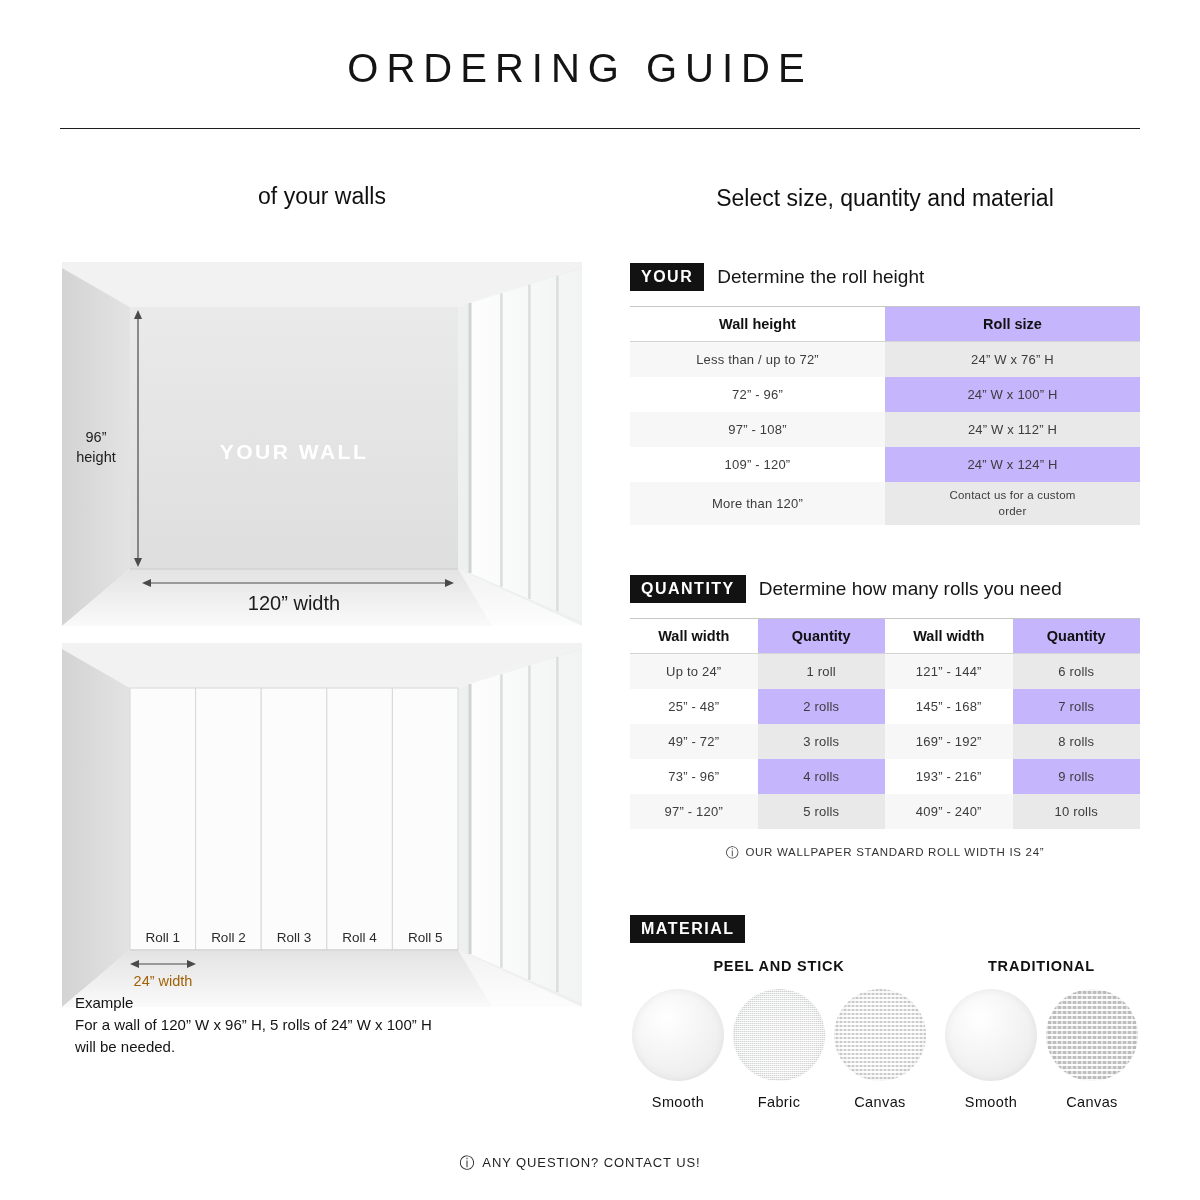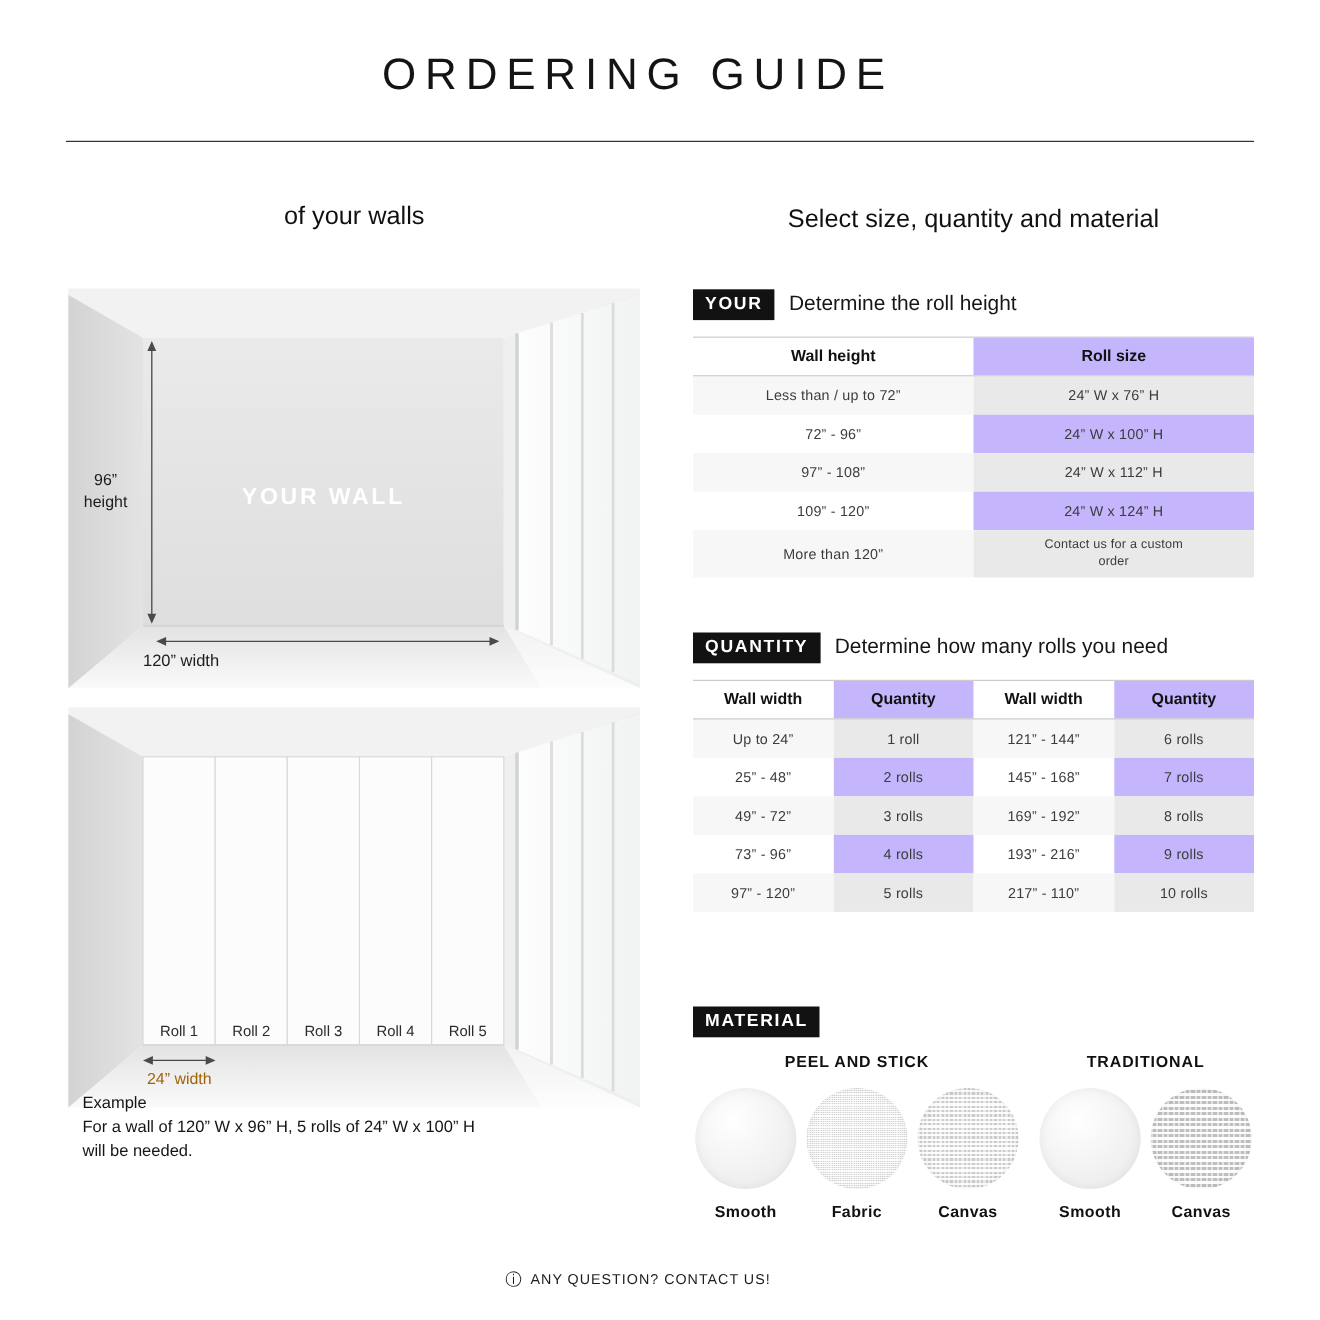--- a/index.html
+++ b/index.html
@@ -14,21 +14,21 @@
   .left-heading{position:absolute;top:181px;left:62px;width:520px;text-align:center;
                 font-size:23px;line-height:1.32;font-weight:500;color:#101010;}
   .room{position:absolute;left:62px;width:520px;height:364px;}
   .room1{top:262px;}
   .room2{top:643px;}
   .room svg{position:absolute;left:0;top:0;}
   .ov{position:absolute;}
   .your-wall{left:68px;width:328px;top:178px;text-align:center;color:#ffffff;
              font-weight:700;font-size:21px;letter-spacing:2.5px;}
   .h-label{left:0;width:68px;top:166px;text-align:center;font-size:14.5px;line-height:1.35;color:#1c1c1c;}
-  .w-label{left:68px;width:328px;top:330px;font-size:15px;color:#1c1c1c;}
+  .w-label{left:68px;width:328px;top:330px;text-align:center;font-size:20px;color:#1c1c1c;}
   .roll-labels{position:absolute;left:68px;top:287px;width:328px;display:flex;}
   .roll-labels span{flex:1;text-align:center;font-size:13.5px;color:#2b2b2b;}
   .w24-label{left:36px;width:130px;top:330px;text-align:center;font-size:14.5px;color:#a16207;}
   .example{position:absolute;left:75px;top:992px;font-size:15px;line-height:1.45;color:#141414;}
 
   
   .right-heading{position:absolute;top:185px;left:630px;width:510px;text-align:center;
                  font-size:23px;font-weight:500;color:#101010;}
   .section{position:absolute;left:630px;width:510px;}
   .sec-size{top:263px;}
@@ -53,21 +53,21 @@
   .note-line{margin-top:15px;text-align:center;font-size:11.5px;letter-spacing:.7px;color:#333;}
   .note-line .ico{font-size:13px;margin-right:6px;vertical-align:-1px;}
 
   .mat-groups{display:flex;justify-content:space-between;margin-top:8px;}
   .mat-group{text-align:center;}
   .mat-title{font-size:14.5px;font-weight:700;letter-spacing:.8px;margin-bottom:15px;color:#111;}
   .swatches{display:flex;gap:5px;justify-content:center;}
   .swatches figure{margin:0;width:96px;text-align:center;}
   .circle{width:92px;height:92px;border-radius:50%;margin:0 auto;
           box-shadow:inset 0 0 10px rgba(0,0,0,.06);}
-  .swatches figcaption{margin-top:13px;font-size:14.5px;font-weight:700;letter-spacing:.4px;color:#111;}
+  .swatches figcaption{margin-top:13px;font-size:14.5px;font-weight:400;letter-spacing:.4px;color:#111;}
   .tex-smooth{background:radial-gradient(circle at 38% 32%, #ffffff, #f2f2f2 55%, #e8e8e8);}
   .tex-fabric{background-color:#eef0ef;
     background-image:repeating-linear-gradient(0deg, rgba(255,255,255,.85) 0 1px, rgba(120,120,120,.12) 1px 2px),
                      repeating-linear-gradient(90deg, rgba(255,255,255,.85) 0 1px, rgba(120,120,120,.12) 1px 2px);}
   .tex-canvas{background-color:#ecedec;
     background-image:repeating-linear-gradient(0deg, rgba(255,255,255,.9) 0 2px, rgba(110,110,110,.14) 2px 4px),
                      repeating-linear-gradient(90deg, rgba(255,255,255,.9) 0 2px, rgba(110,110,110,.14) 2px 4px);}
   .tex-canvas-coarse{background-color:#eaebea;
     background-image:repeating-linear-gradient(0deg, rgba(255,255,255,.95) 0 2px, rgba(100,100,100,.18) 2px 5px),
                      repeating-linear-gradient(90deg, rgba(255,255,255,.95) 0 2px, rgba(100,100,100,.18) 2px 5px);}
@@ -276,25 +276,28 @@
         </tr>
         <tr>
           <td>73” - 96”</td>
           <td class="col-gray">4 rolls</td>
           <td>193” - 216”</td>
           <td class="col-gray">9 rolls</td>
         </tr>
         <tr>
           <td>97” - 120”</td>
           <td class="col-gray">5 rolls</td>
-          <td>217” - 110”</td>
+          <td>409” - 240”</td>
           <td class="col-gray">10 rolls</td>
         </tr>
       </tbody>
     </table>
+    <div class="note-line">
+      <span class="ico">ⓘ</span><span>OUR WALLPAPER STANDARD ROLL WIDTH IS 24”</span>
+    </div>
   </div>
 
   <div class="section sec-mat">
     <div class="sec-head">
       <span class="badge">MATERIAL</span>
     </div>
     <div class="mat-groups">
       <div class="mat-group">
         <div class="mat-title">PEEL AND STICK</div>
         <div class="swatches">

